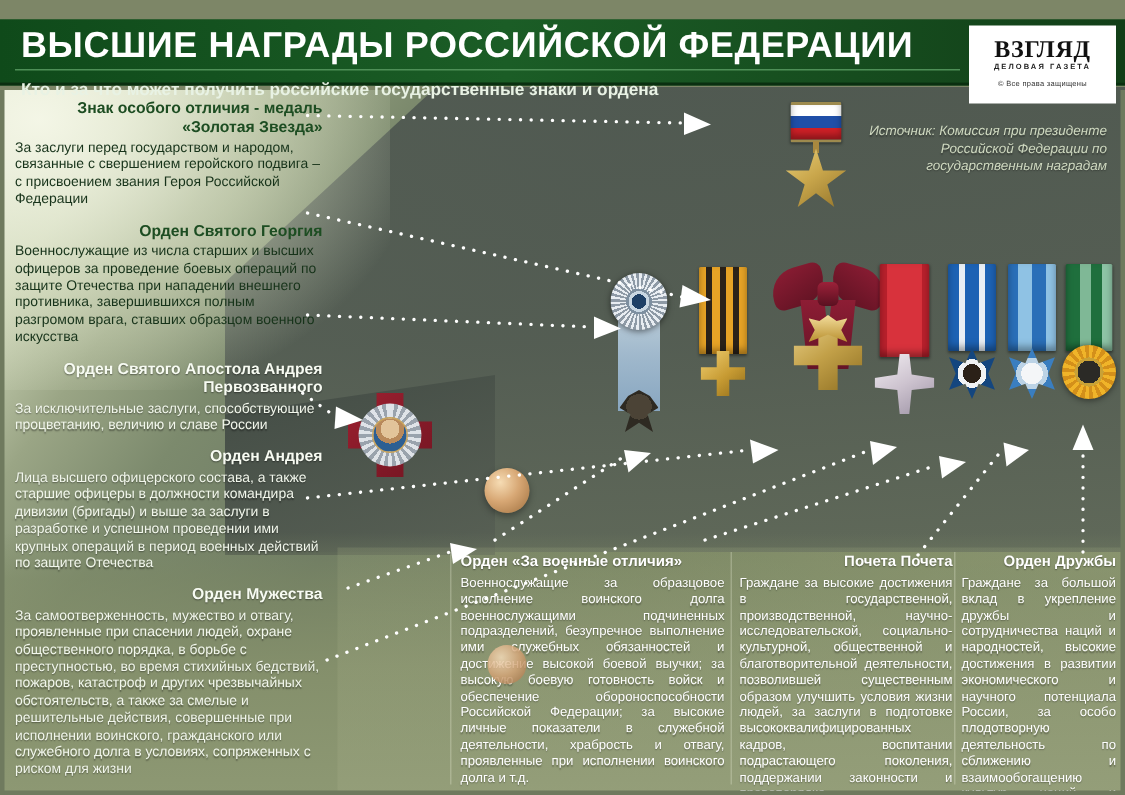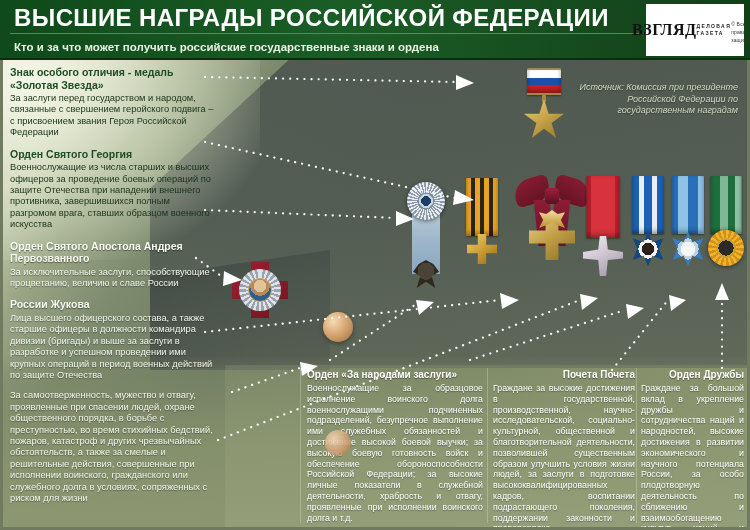--- a/index.html
+++ b/index.html
@@ -14,22 +14,22 @@
 
   .poster {
     position: relative;
     width: 750px; height: 530px;
     overflow: hidden;
     background: #7d8667;
   }
 
   
   .header {
-    position: absolute; left: 0; top: 0;
-    width: 750px; height: 60px;
+    position: absolute; left: 0; top: 13px;
+    width: 750px; height: 44px;
     background: #15541f;
     background-image: linear-gradient(90deg, #0f4a1a 0%, #1b5d26 45%, #123f18 100%);
     border-bottom: 2px solid #0a2f10;
     z-index: 40;
   }
   .header-title {
     position: absolute; left: 14px; top: 4px;
     width: 620px; height: 28px;
     color: #ffffff;
     font-size: 24px; font-weight: bold;
@@ -47,21 +47,21 @@
     width: 620px; height: 18px;
     color: #e8f2e4;
     font-size: 11.5px; font-weight: bold;
     line-height: 18px;
     white-space: nowrap;
   }
   .logo-box {
     position: absolute; right: 6px; top: 4px;
     width: 98px; height: 52px;
     background: #ffffff;
-    display: flex; flex-direction: row;
+    display: flex; flex-direction: column;
     align-items: center; justify-content: center;
   }
   .logo-name {
     color: #111; font-size: 16px; font-weight: bold;
     letter-spacing: .5px; line-height: 16px;
     font-family: "Liberation Serif", "DejaVu Serif", serif;
   }
   .logo-tag {
     color: #222; font-size: 5px; font-weight: bold;
     letter-spacing: 1.4px; line-height: 7px;
@@ -139,21 +139,21 @@
     line-height: 12.5px;
     text-shadow: 0 1px 1px rgba(0,0,0,.45);
     margin-bottom: 2px;
   }
   .block-body {
     color: #ffffff;
     font-size: 9.3px;
     line-height: 11.4px;
     text-shadow: 0 1px 1px rgba(0,0,0,.4);
   }
-  .left-col .block-title { color: #f7fbf2; }
+  .left-col .block-title { color: #f7fbf2; text-align: right; }
   .left-col .block-body { color: #f2f7ec; }
   
   .left-col .block.on-light .block-title { color: #1d4d22; text-shadow: none; }
   .left-col .block.on-light .block-body  { color: #17331a; text-shadow: none; }
 
   .bottom-col {
     position: absolute; top: 368px;
     color: #ffffff;
     z-index: 20;
   }
@@ -472,32 +472,33 @@
     </div>
     <div class="block on-light">
       <div class="block-title">Орден Святого Георгия</div>
       <div class="block-body">Военнослужащие из числа старших и высших офицеров за проведение боевых операций по защите Отечества при нападении внешнего противника, завершившихся полным разгромом врага, ставших образцом военного искусства</div>
     </div>
     <div class="block">
       <div class="block-title">Орден Святого Апостола Андрея Первозванного</div>
       <div class="block-body">За исключительные заслуги, способствующие процветанию, величию и славе России</div>
     </div>
     <div class="block">
-      <div class="block-title">России Жукова</div>
+      <div class="block-title">Орден Андрея</div>
       <div class="block-body">Лица высшего офицерского состава, а также старшие офицеры в должности командира дивизии (бригады) и выше за заслуги в разработке и успешном проведении ими крупных операций в период военных действий по защите Отечества</div>
     </div>
     <div class="block">
     </div>
     <div class="block">
+      <div class="block-title">Орден Мужества</div>
       <div class="block-body">За самоотверженность, мужество и отвагу, проявленные при спасении людей, охране общественного порядка, в борьбе с преступностью, во время стихийных бедствий, пожаров, катастроф и других чрезвычайных обстоятельств, а также за смелые и решительные действия, совершенные при исполнении воинского, гражданского или служебного долга в условиях, сопряженных с риском для жизни</div>
     </div>
   </div>
 
   <div class="bottom-col" id="col-military">
-    <div class="col-title">Орден «За народами заслуги»</div>
+    <div class="col-title">Орден «За военные отличия»</div>
     <div class="col-body">Военнослужащие за образцовое исполнение воинского долга военнослужащими подчиненных подразделений, безупречное выполнение ими служебных обязанностей и достижение высокой боевой выучки; за высокую боевую готовность войск и обеспечение обороноспособности Российской Федерации; за высокие личные показатели в служебной деятельности, храбрость и отвагу, проявленные при исполнении воинского долга и т.д.</div>
   </div>
   <div class="bottom-col" id="col-honor">
     <div class="col-title">Почета Почета</div>
     <div class="col-body">Граждане за высокие достижения в государственной, производственной, научно-исследовательской, социально-культурной, общественной и благотворительной деятельности, позволившей существенным образом улучшить условия жизни людей, за заслуги в подготовке высококвалифицированных кадров, воспитании подрастающего поколения, поддержании законности и правопорядка.</div>
   </div>
   <div class="bottom-col" id="col-friend">
     <div class="col-title">Орден Дружбы</div>
     <div class="col-body">Граждане за большой вклад в укрепление дружбы и сотрудничества наций и народностей, высокие достижения в развитии экономического и научного потенциала России, за особо плодотворную деятельность по сближению и взаимообогащению культур наций и народностей, укреплению мира и дружественных отношений между государствами.</div>
   </div>

